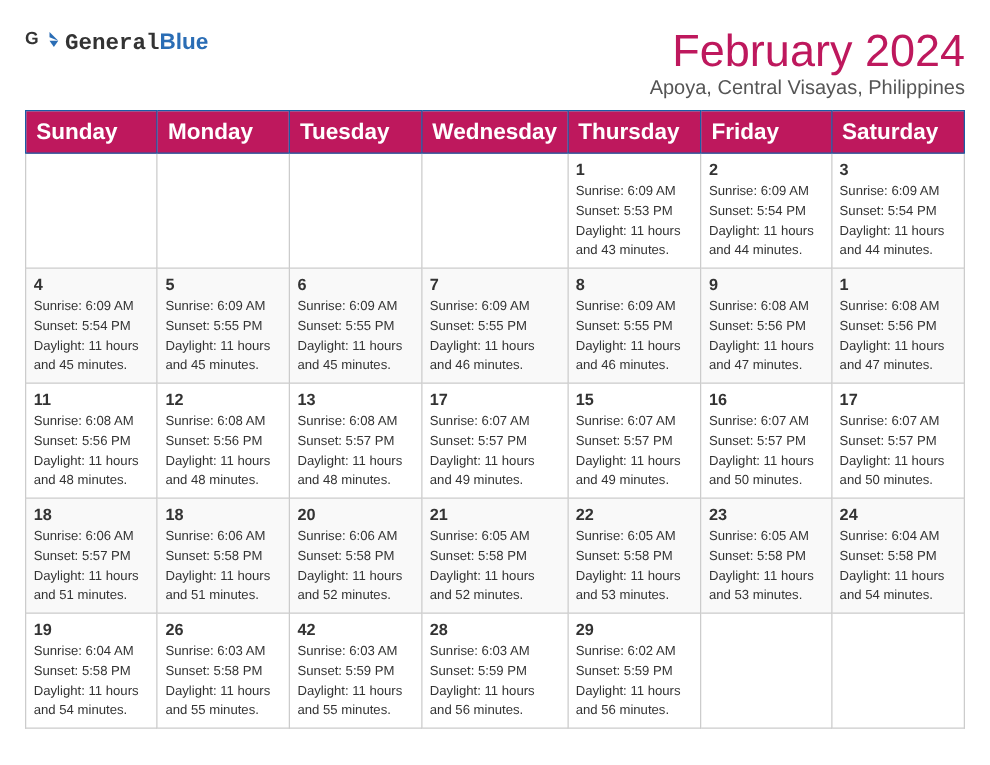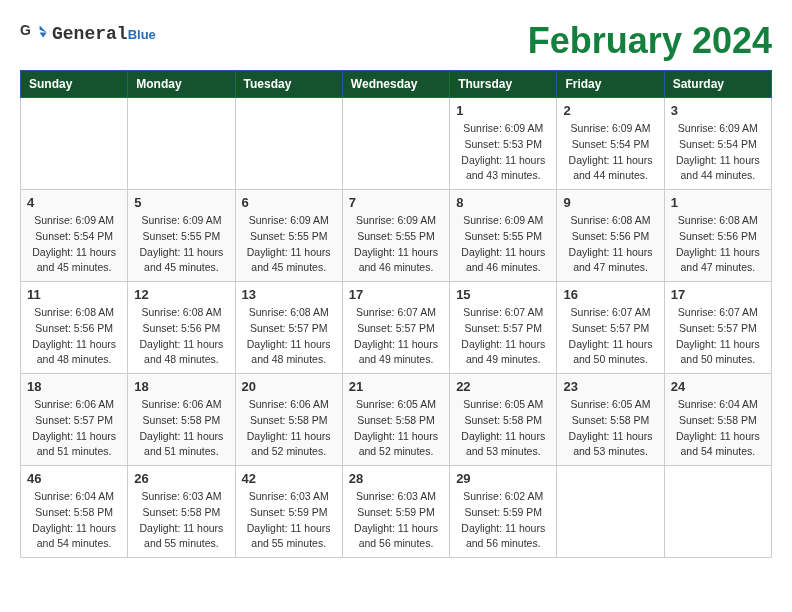--- a/index.html
+++ b/index.html
@@ -23,38 +23,38 @@
     }
     .logo-icon {
       width: 28px;
       height: 28px;
     }
     .title-area {
       text-align: right;
     }
     .month-year {
       font-size: 36px;
-      font-weight: bold;
-      color: #15803d;
+      font-weight: normal;
+      color: #be185d;
     }
     .location {
       font-size: 16px;
       color: #555;
     }
     .calendar {
       width: 100%;
       border-collapse: collapse;
       border: 1px solid #ccc;
     }
     .calendar th {
-      background-color: #14532d;
+      background-color: #be185d;
       color: #fff;
       text-align: left;
       padding: 6px 8px;
-      font-size: 12px;
+      font-size: 18px;
       border: 1px solid #1a5da5;
     }
     .calendar td {
       vertical-align: top;
       padding: 5px 6px;
       border: 1px solid #ccc;
       width: calc(100% / 7);
       min-height: 80px;
       background: #fff;
       font-size: 11px;
@@ -66,42 +66,42 @@
     .day-number {
       font-size: 13px;
       font-weight: bold;
       margin-bottom: 3px;
       display: block;
     }
     .day-info {
       font-size: 10.5px;
       line-height: 1.5;
       color: #333;
-      text-align: center;
     }
     .empty-cell {
       background: #fff;
     }
   </style>
 </head>
 <body>
 
 <div class="header-area">
   <div class="logo">
     <svg class="logo-icon" viewBox="0 0 40 40">
       <text x="0" y="22" font-size="20" font-weight="bold" fill="#333">G</text>
       <polygon points="28,8 38,18 28,14" fill="#2a6db5"></polygon>
       <polygon points="28,18 38,18 33,25" fill="#2a6db5"></polygon>
     </svg>
     <div>
-      <span style="font-size:18px;font-weight:bold;color:#333;font-family:Liberation Mono, monospace;">General</span><span style="font-size:13px;font-weight:bold;color:#2a6db5;">Blue</span>
+      <span style="font-size:18px;font-weight:bold;color:#333;font-family:Liberation Mono, monospace;">General</span><span style="font-size:18px;font-weight:bold;color:#2a6db5;">Blue</span>
     </div>
   </div>
   <div class="title-area">
     <div class="month-year">February 2024</div>
+    <div class="location">Apoya, Central Visayas, Philippines</div>
   </div>
 </div>
 
 <table class="calendar">
   <thead>
     <tr id="days-header">
         <th>Sunday</th>
         <th>Monday</th>
         <th>Tuesday</th>
         <th>Wednesday</th>
@@ -214,21 +214,21 @@
           <span class="day-number">23</span>
           <div class="day-info">Sunrise: 6:05 AM<br>Sunset: 5:58 PM<br>Daylight: 11 hours and 53 minutes.</div>
         </td>
         <td>
           <span class="day-number">24</span>
           <div class="day-info">Sunrise: 6:04 AM<br>Sunset: 5:58 PM<br>Daylight: 11 hours and 54 minutes.</div>
         </td>
       </tr>
       <tr>
         <td>
-          <span class="day-number">46</span>
+          <span class="day-number">19</span>
           <div class="day-info">Sunrise: 6:04 AM<br>Sunset: 5:58 PM<br>Daylight: 11 hours and 54 minutes.</div>
         </td>
         <td>
           <span class="day-number">26</span>
           <div class="day-info">Sunrise: 6:03 AM<br>Sunset: 5:58 PM<br>Daylight: 11 hours and 55 minutes.</div>
         </td>
         <td>
           <span class="day-number">42</span>
           <div class="day-info">Sunrise: 6:03 AM<br>Sunset: 5:59 PM<br>Daylight: 11 hours and 55 minutes.</div>
         </td>

